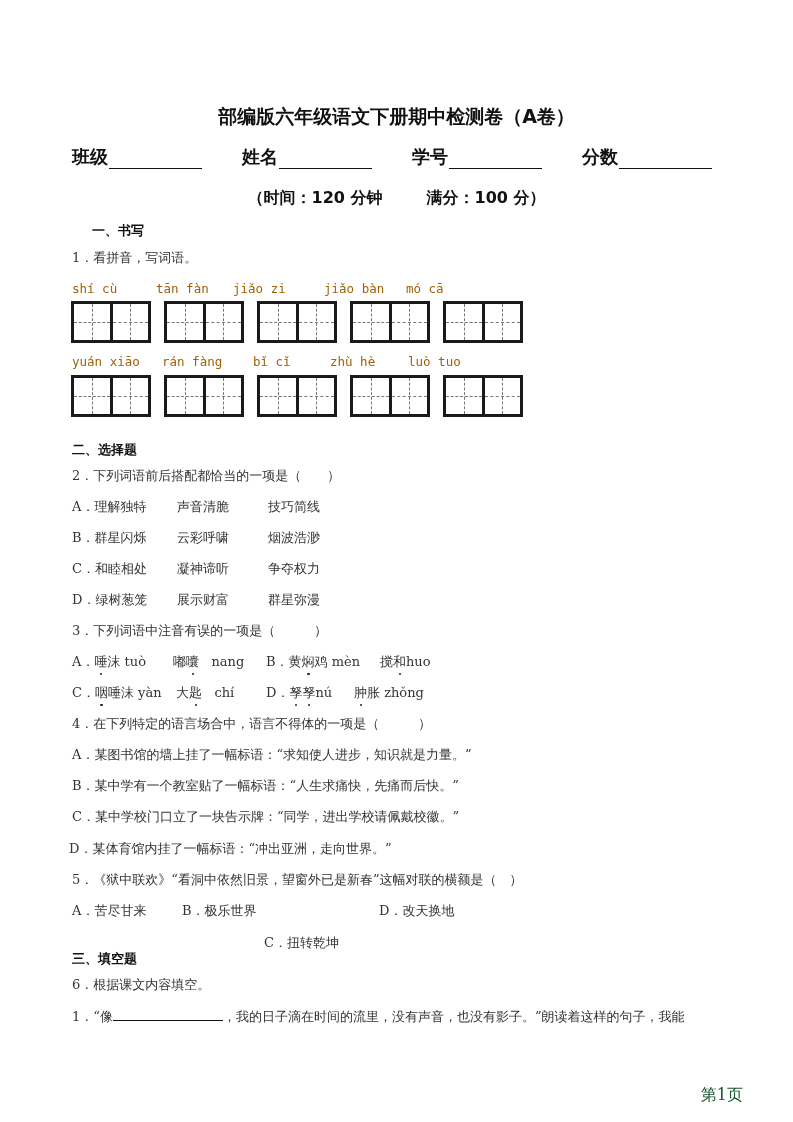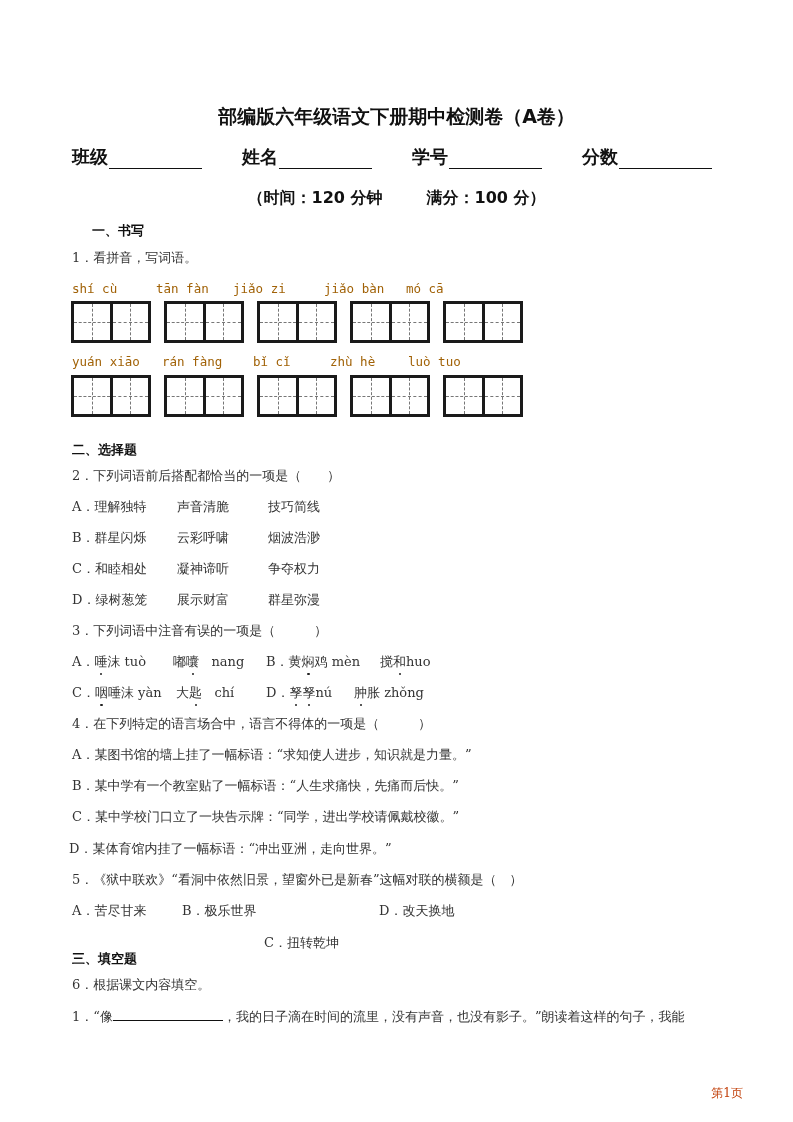--- a/index.html
+++ b/index.html
@@ -53,21 +53,21 @@
     content: ""; position: absolute; top: 50%; left: 0; right: 0;
     border-top: 1px dashed #777;
   }
   .opt { position: absolute; font-size: 13px; color: #333; }
   .dot { position: relative; display: inline-block; }
   .dot::after {
     content: ""; position: absolute; left: 50%; bottom: -4px; width: 2.5px; height: 2.5px;
     margin-left: -1px; background: #222; border-radius: 50%;
   }
   .blank { display: inline-block; width: 110px; border-bottom: 1.2px solid #111; height: 14px; vertical-align: baseline; }
-  .page-num { right: 50px; top: 1085px; font-size: 12px; color: #c2410c; }
+  .page-num { right: 50px; top: 1085px; font-size: 16px; color: #14532d; }
 </style>
 </head>
 <body>
 
 <div class="abs title">部编版六年级语文下册期中检测卷（A卷）</div>
 
 <div class="abs info-row">
   <div class="info-field">
     <span>班级</span>
       <span class="line"></span>

